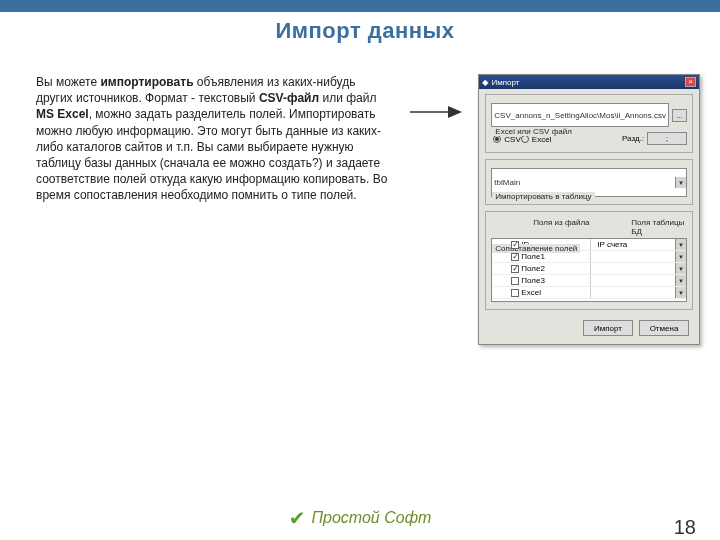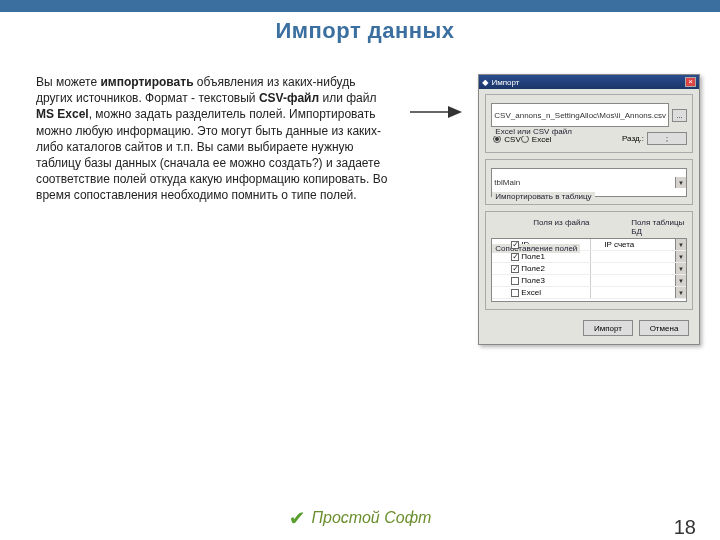--- a/index.html
+++ b/index.html
@@ -36,21 +36,21 @@
   .rdot.sel::after { content:""; width:4px; height:4px; background:#333; border-radius:50%; }
   .map-header { display:flex; font-size:8px; color:#223; padding:0 2px 2px 2px; }
   .map-header .c1 { width: 98px; margin-left: 40px; }
   .map-header .c2 { flex:1; }
   .map-list { background:#fff; border:1px solid #888; height:64px; overflow:hidden; }
   .map-row { display:flex; align-items:center; height:12px; border-bottom:1px solid #eee; font-size:8px; }
   .map-row .c1 { width:98px; padding-left:19px; display:flex; align-items:center; gap:2px; }
   .ck { width:8px; height:8px; border:1px solid #666; background:#fff; position:relative; flex:none; }
   .ck.on::after { content:"✓"; position:absolute; top:-2px; left:0; font-size:8px; color:#222; }
   .map-row .c2 { flex:1; display:flex; align-items:center; }
-  .cell-dd { flex:1; height:11px; border-left:1px solid #ccc; display:flex; align-items:center; justify-content:space-between; padding-left:13px; }
+  .cell-dd { flex:1; height:11px; border-left:1px solid #ccc; display:flex; align-items:center; justify-content:space-between; padding-left:6px; }
   .dlg-buttons { display:flex; justify-content:flex-end; gap:6px; padding:4px 4px 0 0; }
   .dlg-btn { width:50px; height:16px; background:#ddd; border:1px solid #888; font-size:8px; display:flex; align-items:center; justify-content:center; }
 
   .footer { position:absolute; bottom:10px; left:0; width:100%; display:flex; align-items:center; justify-content:center; }
   .logo { display:flex; align-items:center; gap:6px; font-size:16px; color:#6b8f2e; font-style:italic; }
   .logo .check { color:#5a9e2d; font-size:20px; font-style:normal; }
   .pagenum { position:absolute; right:24px; bottom:1px; font-size:20px; color:#333; }
 </style>
 </head>
 <body>

